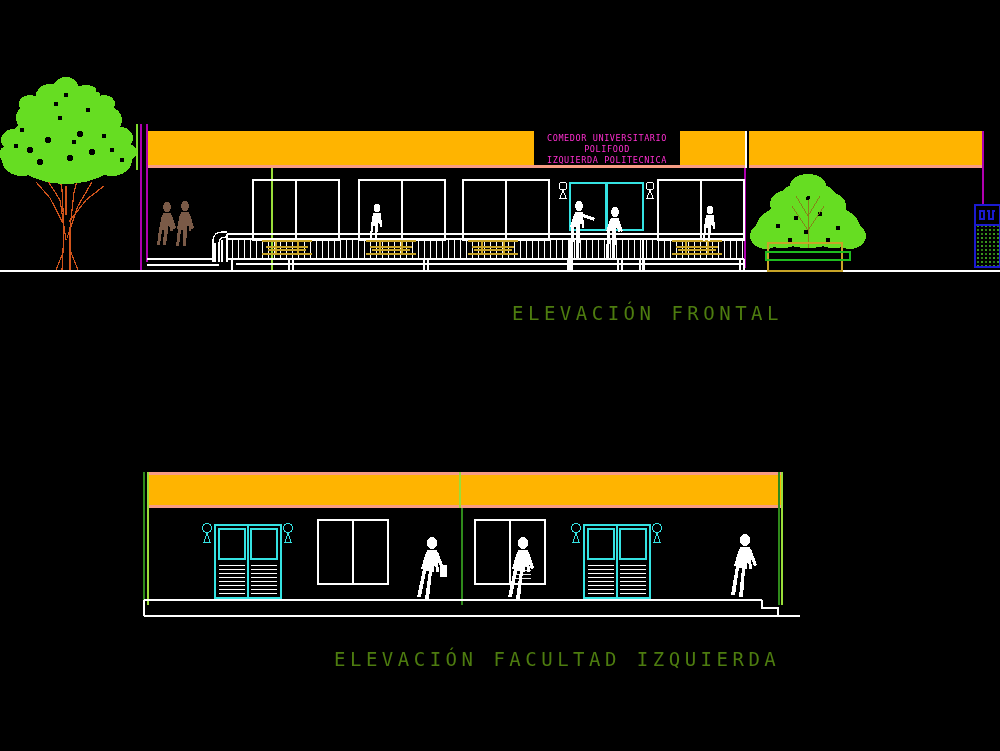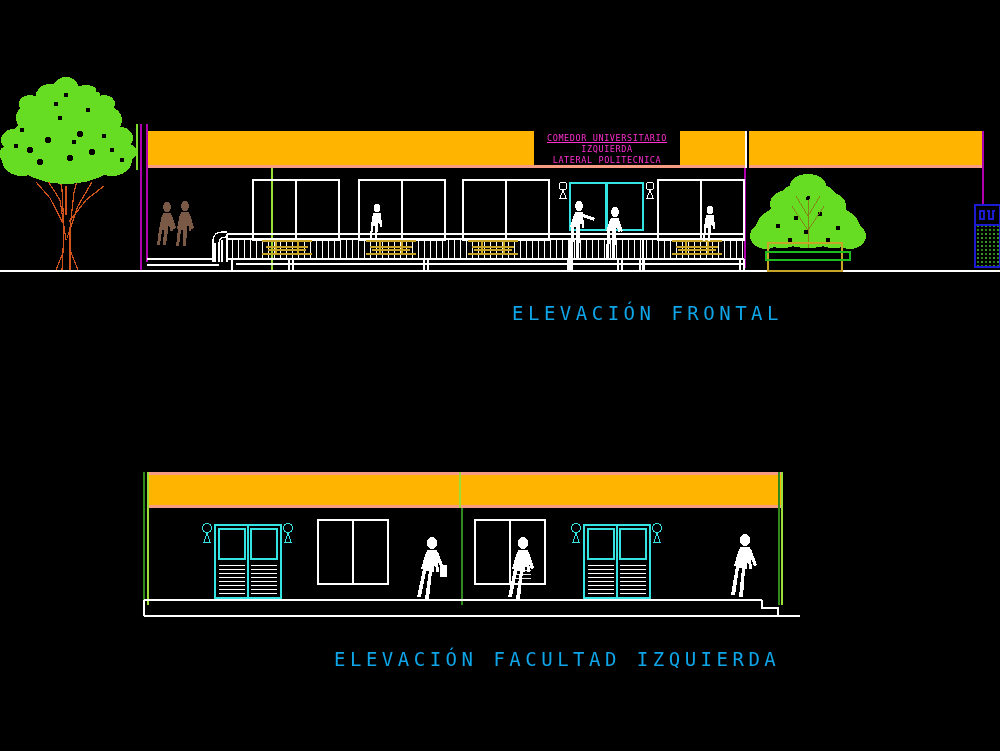--- a/index.html
+++ b/index.html
@@ -4,21 +4,21 @@
 <title>CAD Elevation Drawing</title>
 <style>
   html,body{margin:0;padding:0;background:#000;}
   body{
     width:1000px;height:751px;overflow:hidden;position:relative;
     font-family:"DejaVu Sans Mono", monospace;
   }
   #stage{position:absolute;left:0;top:0;width:1000px;height:751px;background:#000;}
   #stage svg{position:absolute;left:0;top:0;}
   .lbl{
-    position:absolute;color:#0ea5e9;font-family:"DejaVu Sans Mono",monospace;
+    position:absolute;color:#4d7c0f;font-family:"DejaVu Sans Mono",monospace;
     font-size:19px;letter-spacing:4.5px;white-space:nowrap;
   }
   .signtext{
     position:absolute;color:#ff2fd0;font-family:"DejaVu Sans Mono",monospace;
     font-size:8.5px;letter-spacing:0.6px;white-space:nowrap;line-height:10px;
     text-align:center;
   }
 </style>
 </head>
 <body>
@@ -493,20 +493,20 @@
     <g stroke="#ffffff" stroke-width="1.4" fill="none">
       <line x1="144" y1="600" x2="762" y2="600"></line>
       <path d="M762 600 L762 608 L778 608 L778 616 L800 616"></path>
       <line x1="144" y1="616" x2="800" y2="616"></line>
       <line x1="144" y1="600" x2="144" y2="616"></line>
     </g>
   </g>
 
 </svg>
 
-<div class="signtext" style="left:534px;top:133px;width:146px;text-decoration:underline;">COMEDOR UNIVERSITARIO</div>
-<div class="signtext" style="left:534px;top:144px;width:146px;">IZQUIERDA</div>
-<div class="signtext" style="left:534px;top:155px;width:146px;">LATERAL POLITECNICA</div>
+<div class="signtext" style="left:534px;top:133px;width:146px;">COMEDOR UNIVERSITARIO</div>
+<div class="signtext" style="left:534px;top:144px;width:146px;">POLIFOOD</div>
+<div class="signtext" style="left:534px;top:155px;width:146px;">IZQUIERDA POLITECNICA</div>
 
 <div class="lbl" style="left:512px;top:302px;">ELEVACIÓN FRONTAL</div>
 <div class="lbl" style="left:334px;top:648px;">ELEVACIÓN FACULTAD IZQUIERDA</div>
 
 </div>
 
 </body></html>

